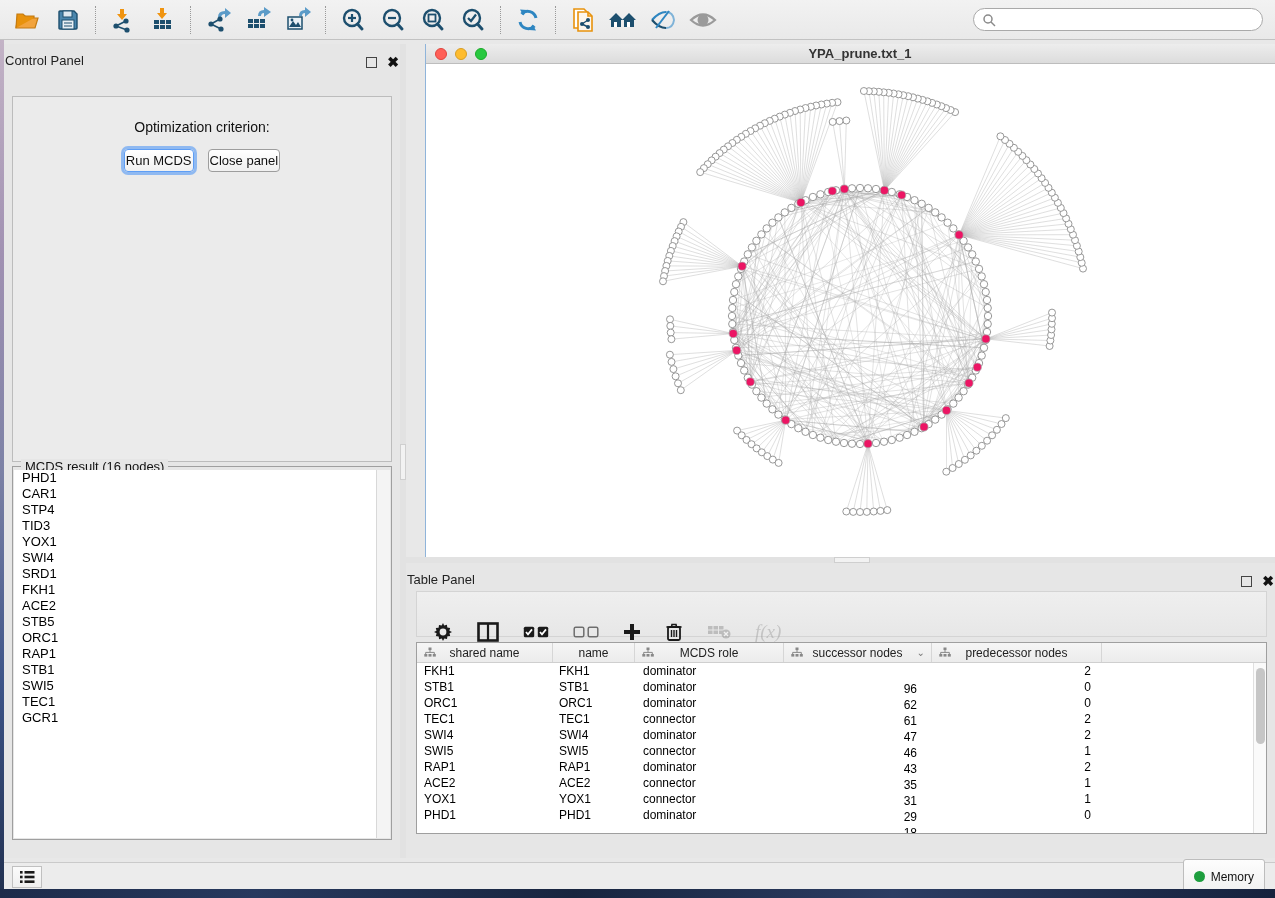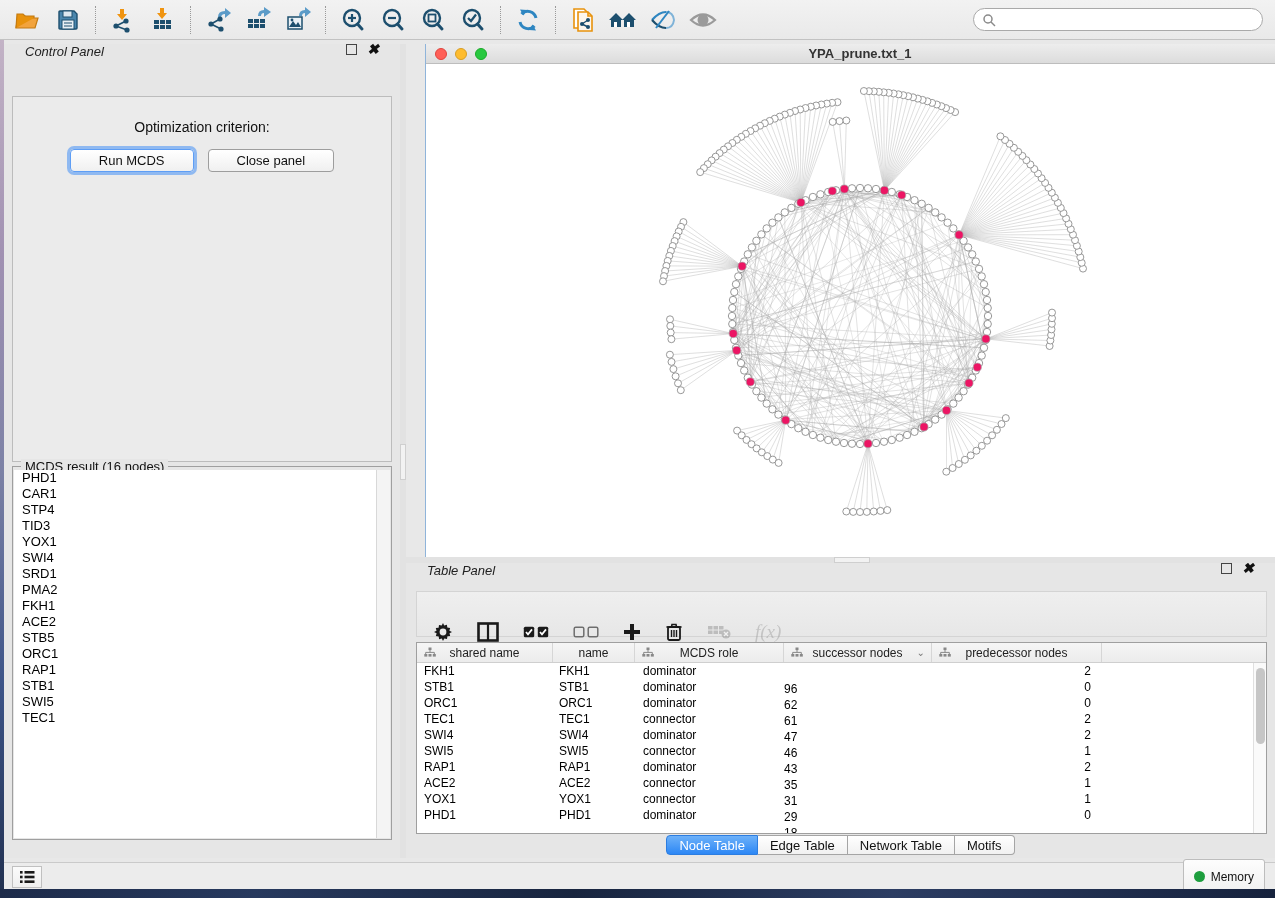--- a/index.html
+++ b/index.html
@@ -25,21 +25,21 @@
   .tb-sep { width:1px; height:28px; border-left:1px dotted #9a9a9a; margin:0 7px; }
   #toolbar-search { margin-left:auto; margin-right:12px; width:290px; height:23px;
     background:#fff; border:1px solid #a9a9a9; border-radius:12px;
     display:flex; align-items:center; padding-left:8px; }
   #toolbar-search input { border:none; outline:none; flex:1; font-size:12px; background:transparent;
     font-family:"Liberation Sans",sans-serif; }
 
   
   #control-panel { position:absolute; left:4px; top:44px; width:396px; height:814px;
     background:#e6e6e6; z-index:2; }
-  .panel-titlebar { height:24px; display:flex; align-items:flex-start; padding:0 21px;font-style:italic; }
+  .panel-titlebar { height:24px; display:flex; align-items:flex-end; padding:0 1px; }
   .panel-title { font-size:13px; color:#222; }
   .panel-title-icons { margin-left:auto; display:flex; align-items:center; gap:10px; }
   .float-icon { width:11px; height:11px; border:1.5px solid #444; background:transparent; display:inline-block; }
   .close-icon { font-size:14px; font-weight:bold; color:#111; line-height:11px; }
 
   #cp-tabs { position:absolute; left:0; top:30px; width:100%; display:flex; justify-content:center; }
   .cp-tab { height:21px; padding:0 14px; background:linear-gradient(#ffffff,#f2f2f2);
     border:1px solid #9f9f9f; border-left:none; font-size:13px; display:flex; align-items:center; color:#111; }
   .cp-tab:first-child { border-left:1px solid #9f9f9f; border-radius:4px 0 0 4px; }
   .cp-tab:last-child { border-radius:0 4px 4px 0; }
@@ -52,21 +52,21 @@
     border:1px solid #a5a5a5; border-radius:4px; display:flex; align-items:center; position:relative; }
   #opt-select .sel-text { padding-left:8px; font-size:13px; white-space:nowrap; }
   #opt-select .sel-stepper { position:absolute; right:1px; top:1px; bottom:1px; width:19px;
     background:linear-gradient(#6db1f9,#2f88f5); border-radius:0 3px 3px 0;
     display:flex; flex-direction:column; align-items:center; justify-content:center; color:#fff; }
   .chev { width:7px; height:7px; position:relative; }
   .chev:before { content:""; position:absolute; left:0; top:2px; width:5px; height:5px;
     border:1.6px solid #fff; border-bottom:none; border-right:none; transform:rotate(45deg); }
   .chev.down:before { transform:rotate(225deg); top:-1px; }
   #cp-buttons { display:flex; justify-content:center; gap:14px; margin-top:14px; }
-  .mac-btn { height:23px; padding:0 28px; background:linear-gradient(#ffffff,#f0f0f0);
+  .mac-btn { height:23px; padding:0 1px; background:linear-gradient(#ffffff,#f0f0f0);
     border:1px solid #9d9d9d; border-radius:4px; font-size:13px; color:#111;
     font-family:"Liberation Sans",sans-serif; display:flex; align-items:center; }
   .mac-btn.focused { box-shadow:0 0 0 3px rgba(94,158,245,.65); border-color:#5e9ef5; }
 
   #mcds-fieldset { position:absolute; left:8px; top:422px; width:380px; height:374px;
     border:1px solid #9f9f9f; }
   #mcds-legend { position:absolute; left:8px; top:-8px; background:#e6e6e6; padding:0 4px; font-size:13px; color:#111; }
   #mcds-list { position:absolute; left:1px; top:3px; right:14px; bottom:1px; background:#fff;
     border-right:1px solid #d8d8d8; overflow:hidden; }
   #mcds-list li { list-style:none; font-size:13px; line-height:16px; padding-left:8px; color:#000; }
@@ -111,21 +111,21 @@
     border-right:1px solid #d6d6d6; position:relative; }
   .th .tree-ic { position:absolute; left:7px; top:4px; }
   .th-0 { width:136px; } .th-1 { width:82px; } .th-2 { width:149px; }
   .th-3 { width:148px; } .th-4 { width:170px; } .th-fill { flex:1; border-right:none; }
   .sort-chev { position:absolute; right:6px; color:#777; font-size:10px; }
   #tbl-rows { position:absolute; left:0; top:20px; right:13px; bottom:0; overflow:hidden; }
   .trow { display:flex; height:16px; font-size:12px; color:#000; align-items:center; }
   .td { overflow:hidden; white-space:nowrap; }
   .td-0 { width:136px; padding-left:7px; } .td-1 { width:82px; padding-left:6px; }
   .td-2 { width:149px; padding-left:8px; }
-  .td-3 { width:148px; text-align:left; padding-right:15px;margin-top:36px; }
+  .td-3 { width:148px; text-align:right; padding-right:15px;margin-top:36px; }
   .td-4 { width:170px; text-align:right; padding-right:11px; }
   #tbl-scroll { position:absolute; top:20px; right:0; width:13px; bottom:0;
     background:#fafafa; border-left:1px solid #e0e0e0; }
   #tbl-thumb { position:absolute; left:2px; top:5px; width:9px; height:76px; background:#c6c6c6; border-radius:5px; }
 
   #tp-tabs { position:absolute; left:0; right:0; bottom:2px; height:21px; display:flex; justify-content:center; }
   .tp-tab { height:20px; padding:0 12px; background:linear-gradient(#ffffff,#f1f1f1);
     border:1px solid #a5a5a5; border-left:none; font-size:13px; display:flex; align-items:center; color:#111; }
   .tp-tab:first-child { border-left:1px solid #a5a5a5; border-radius:4px 0 0 4px; }
   .tp-tab:last-child { border-radius:0 4px 4px 0; }
@@ -321,29 +321,29 @@
     <span id="mcds-legend">MCDS result (16 nodes)</span>
     <ul id="mcds-list">
 
     <li>PHD1</li>
         <li>CAR1</li>
         <li>STP4</li>
         <li>TID3</li>
         <li>YOX1</li>
         <li>SWI4</li>
         <li>SRD1</li>
-        <li>PMA2</li>
         <li>FKH1</li>
         <li>ACE2</li>
         <li>STB5</li>
         <li>ORC1</li>
         <li>RAP1</li>
         <li>STB1</li>
         <li>SWI5</li>
         <li>TEC1</li>
+        <li>GCR1</li>
       </ul>
     <div id="mcds-scroll"></div>
   </div>
 </div>
 
 <div id="v-splitter">
     <div class="grip"></div>
   </div>
 <div id="h-splitter">
     <div class="grip"></div>
@@ -1244,26 +1244,20 @@
           <span class="td td-2">dominator</span>
           <span class="td td-3">18</span>
           <span class="td td-4">0</span>
         </div>
       </div>
     <div id="tbl-scroll">
       <div id="tbl-thumb"></div>
     </div>
   </div>
 
-  <div id="tp-tabs">
-    <div class="tp-tab selected">Node Table</div>
-    <div class="tp-tab">Edge Table</div>
-    <div class="tp-tab">Network Table</div>
-    <div class="tp-tab">Motifs</div>
-  </div>
 </div>
 
 <div id="status-bar">
   <div id="status-list-btn">
     <svg width="16" height="14" viewBox="0 0 16 14">
       <rect x="1" y="1" width="2.6" height="2.6" fill="#1a1a1a"></rect>
         <rect x="5.5" y="1" width="10" height="2.6" fill="#1a1a1a"></rect>
       <rect x="1" y="5.7" width="2.6" height="2.6" fill="#1a1a1a"></rect>
         <rect x="5.5" y="5.7" width="10" height="2.6" fill="#1a1a1a"></rect>
       <rect x="1" y="10.4" width="2.6" height="2.6" fill="#1a1a1a"></rect>

